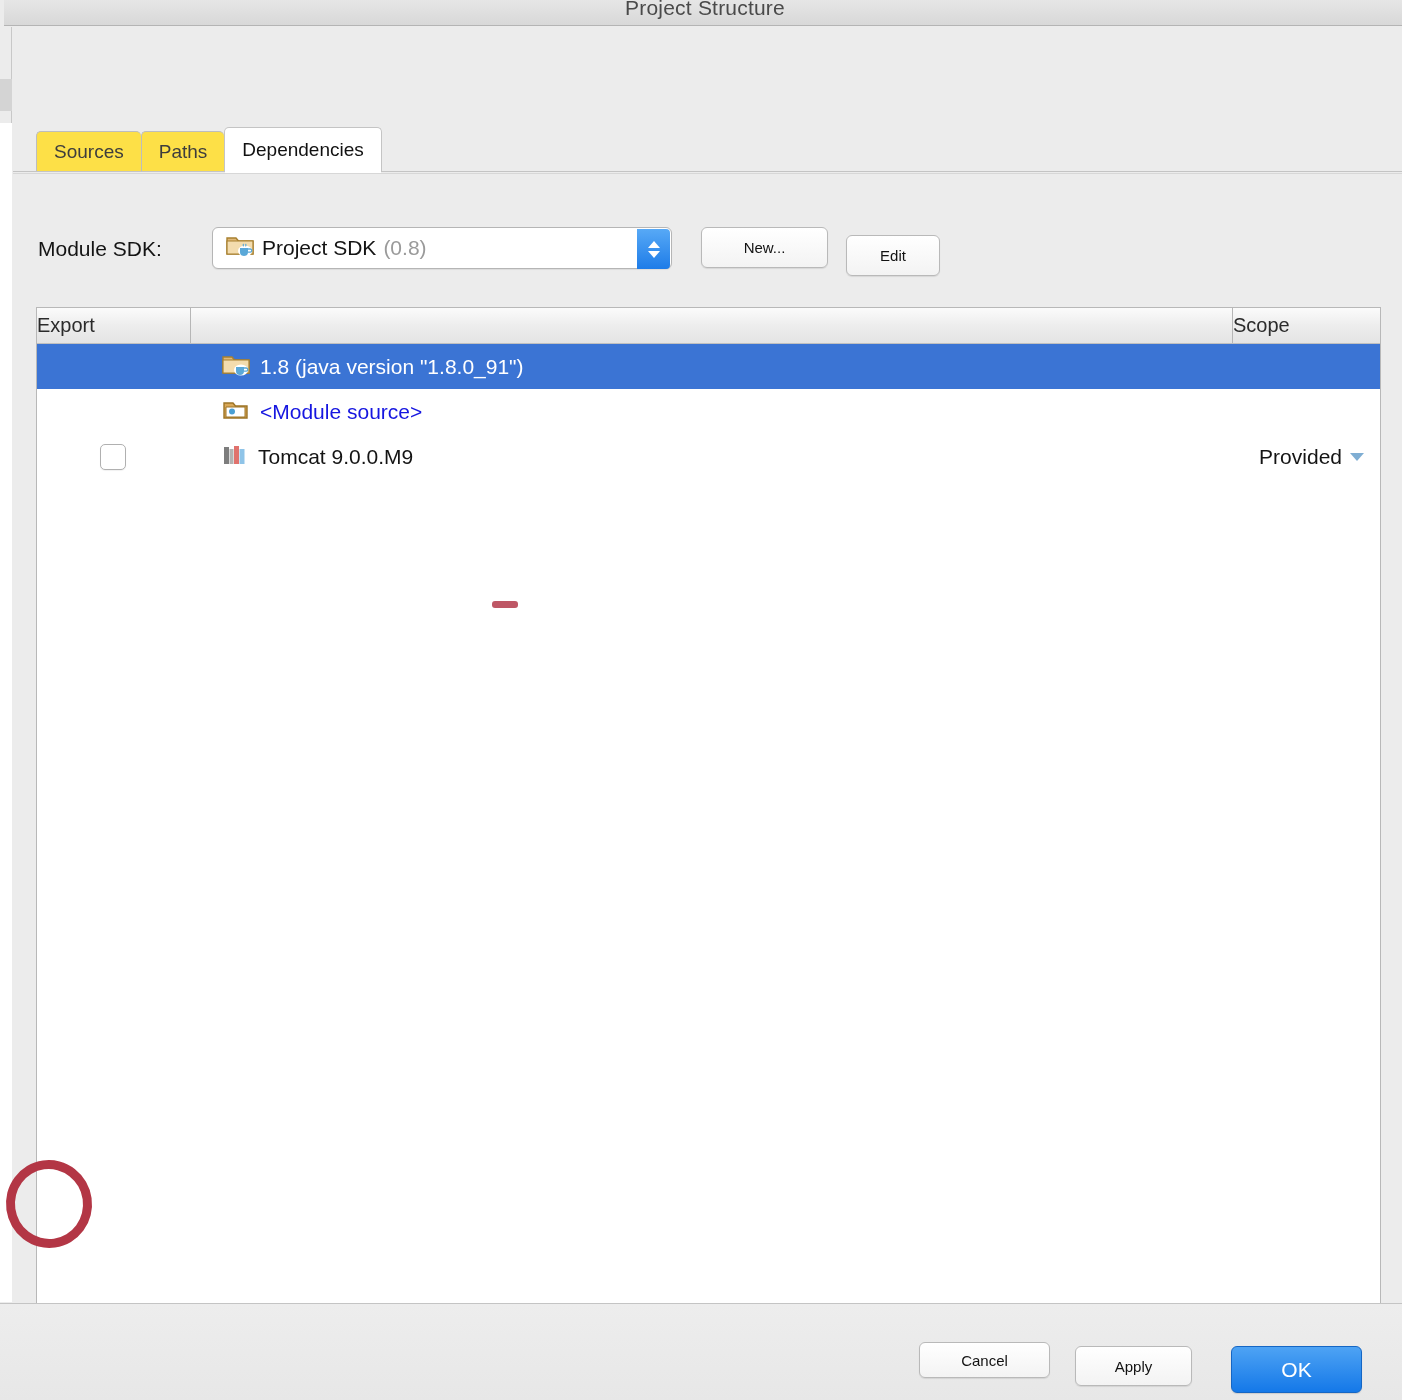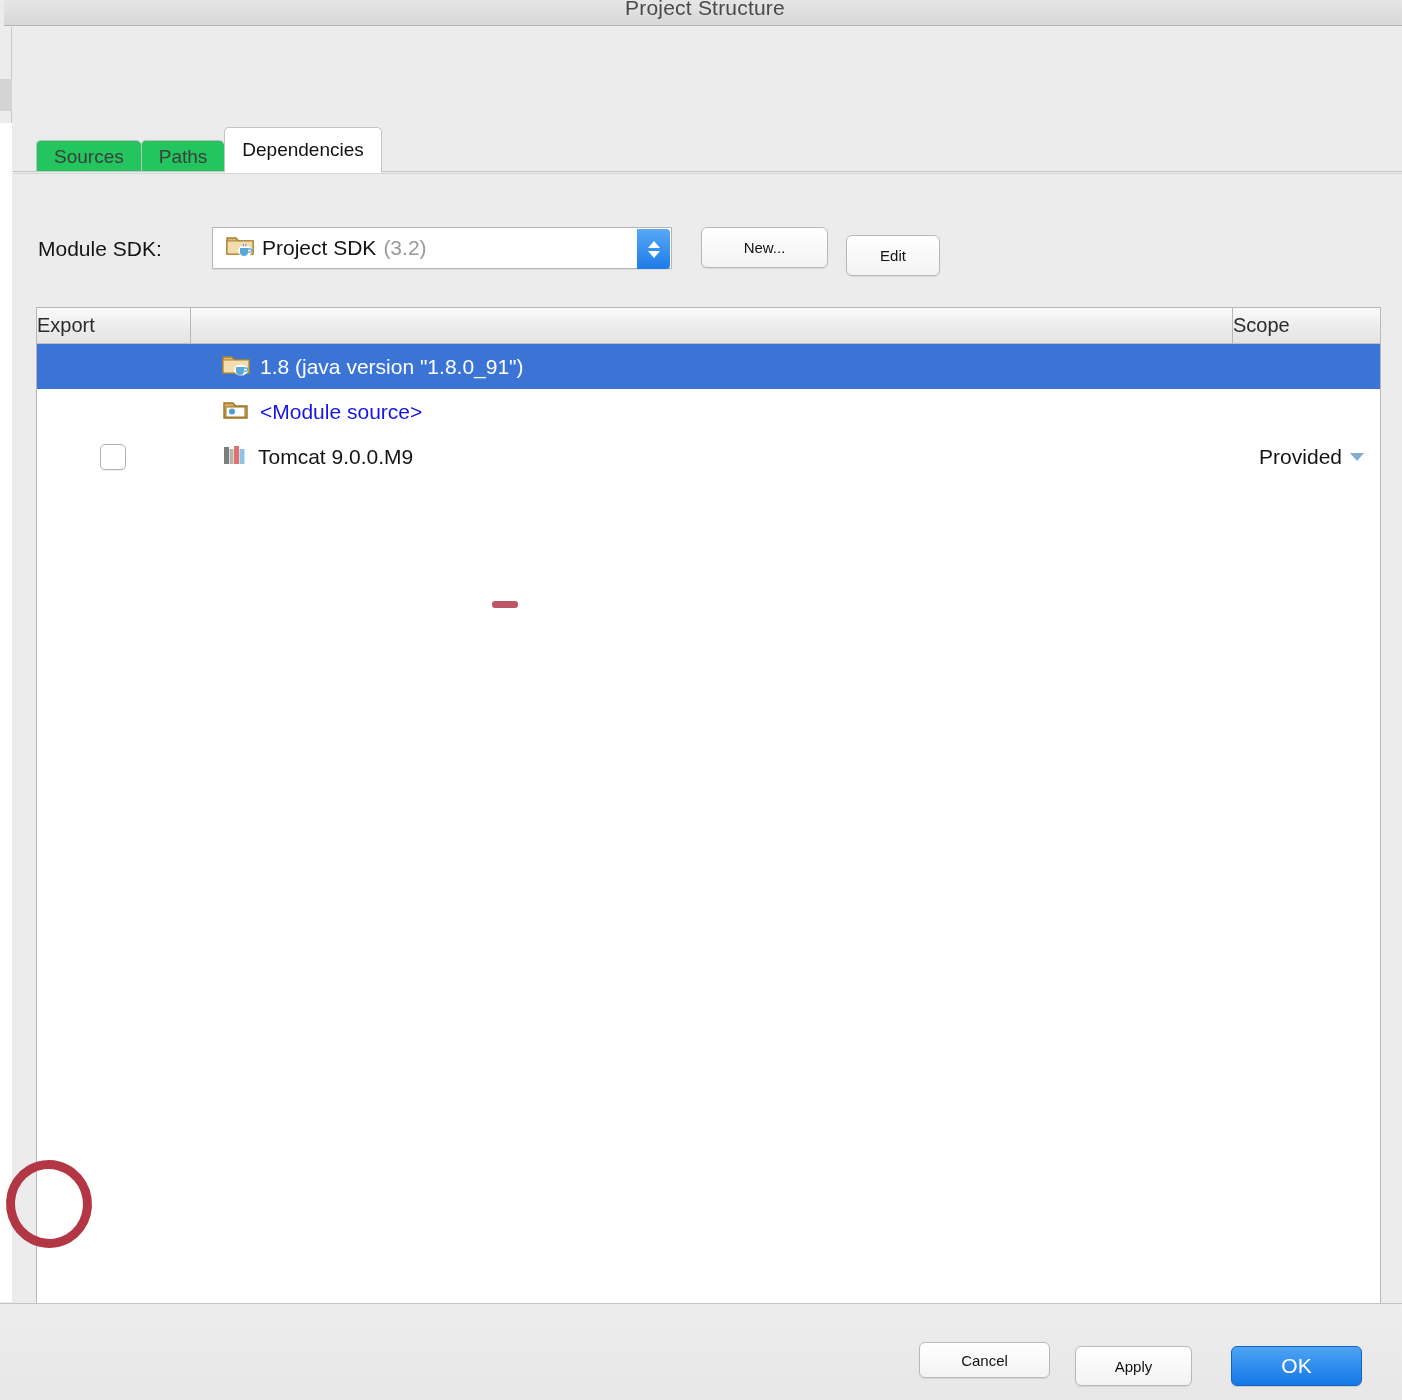--- a/index.html
+++ b/index.html
@@ -95,28 +95,28 @@
 
   
   .tabs {
     position: absolute;
     left: 23px; top: 100px;
     height: 45px;
     display: flex;
     align-items: flex-end;
   }
   .tab {
-    height: 32px;
+    height: 41px;
     padding: 0 17px;
     display: flex;
     align-items: center;
     justify-content: center;
     font-size: 19px;
     color: #3d3d3d;
-    background: #22c55e;
+    background: #fde047;
     border: 1px solid #bdbdbd;
     border-bottom: none;
     border-right: none;
     border-radius: 5px 5px 0 0;
   }
   .tab:last-child { border-right: 1px solid #bdbdbd; }
   .tab.active {
     background: #ffffff;
     color: #111;
     border-color: #c4c4c4;
@@ -157,21 +157,21 @@
     left: 25px; top: 10px;
     font-size: 21px;
     color: #141414;
   }
   .sdk-combo {
     position: absolute;
     left: 199px; top: 0px;
     width: 460px; height: 42px;
     background: #ffffff;
     border: 1px solid #b5b5b5;
-    border-radius: 1px;
+    border-radius: 6px;
     box-shadow: 0 1px 1px rgba(0,0,0,0.07);
     display: flex;
     align-items: center;
   }
   .sdk-combo .sdk-icon {
     margin-left: 13px;
     flex: 0 0 auto;
   }
   .sdk-combo .sdk-text {
     margin-left: 8px;
@@ -356,21 +356,21 @@
     width: 131px; height: 36px;
   }
   .btn-apply {
     position: absolute;
     left: 1075px; top: 42px;
     width: 117px; height: 40px;
   }
   .btn-ok {
     position: absolute;
     left: 1231px; top: 42px;
-    width: 131px; height: 40px;
+    width: 131px; height: 47px;
     background: linear-gradient(to bottom, #4ea3f4 0%, #1478e8 100%);
     border: 1px solid #1566c4;
     color: #ffffff;
     border-radius: 6px;
     font-size: 21px;
     font-family: "Liberation Sans", sans-serif;
     box-shadow: 0 1px 1px rgba(0,0,0,0.12);
   }
 
   
@@ -429,21 +429,21 @@
             <svg width="28" height="24" viewBox="0 0 28 24">
               <path d="M1 4 h9 l2.5 3 H27 v13 H1 Z" fill="#e0b878" stroke="#a8802f" stroke-width="1.4"></path>
               <path d="M1 7 h26 v13 H1 Z" fill="#f3dcae" stroke="#a8802f" stroke-width="1.2"></path>
               <ellipse cx="19" cy="17" rx="7" ry="5.5" fill="#ffffff"></ellipse>
               <path d="M14 14 h8 v4 a4 4 0 0 1 -8 0 Z" fill="#5aa8d8"></path>
               <path d="M22 15 h2.2 a1.6 1.6 0 0 1 0 3.2 H22" fill="none" stroke="#5aa8d8" stroke-width="1.3"></path>
               <path d="M17 12.3 q1 -1.2 0 -2.3 M19.5 12.3 q1 -1.2 0 -2.3" stroke="#5aa8d8" stroke-width="1.2" fill="none"></path>
             </svg>
           </span>
           <span class="sdk-text">Project SDK</span>
-          <span class="sdk-version">(3.2)</span>
+          <span class="sdk-version">(0.8)</span>
           <span class="combo-stepper">
             <span class="chev up"></span>
             <span class="chev down"></span>
           </span>
         </div>
 
         <button class="btn btn-new">New...</button>
         <button class="btn btn-edit">Edit</button>
       </div>
 

